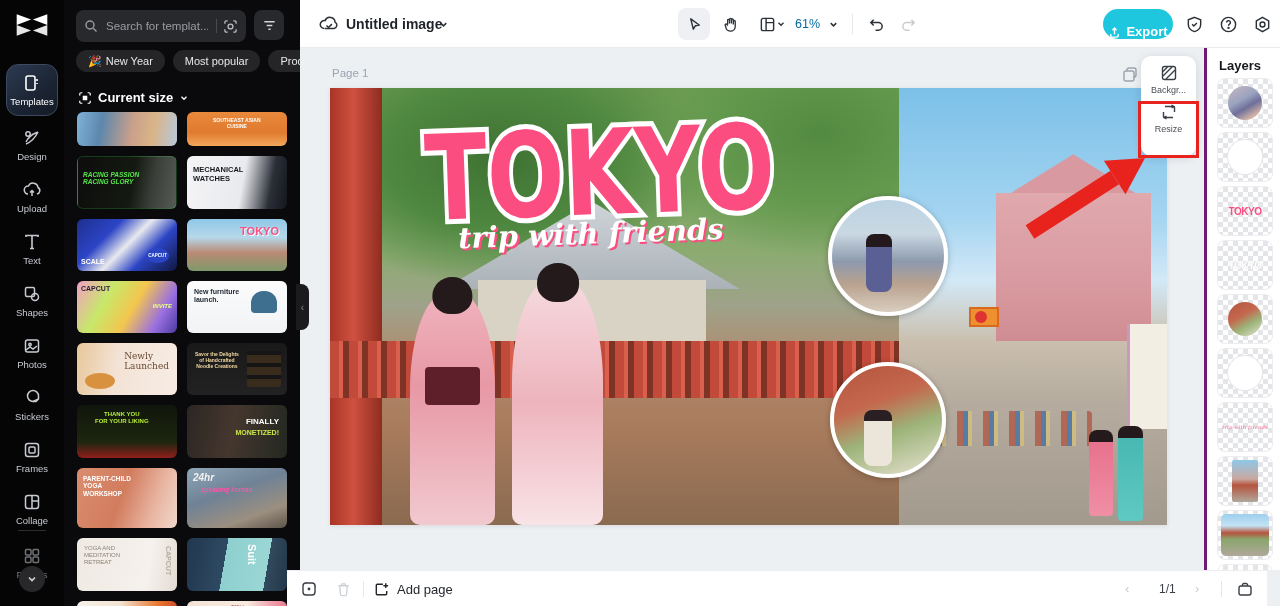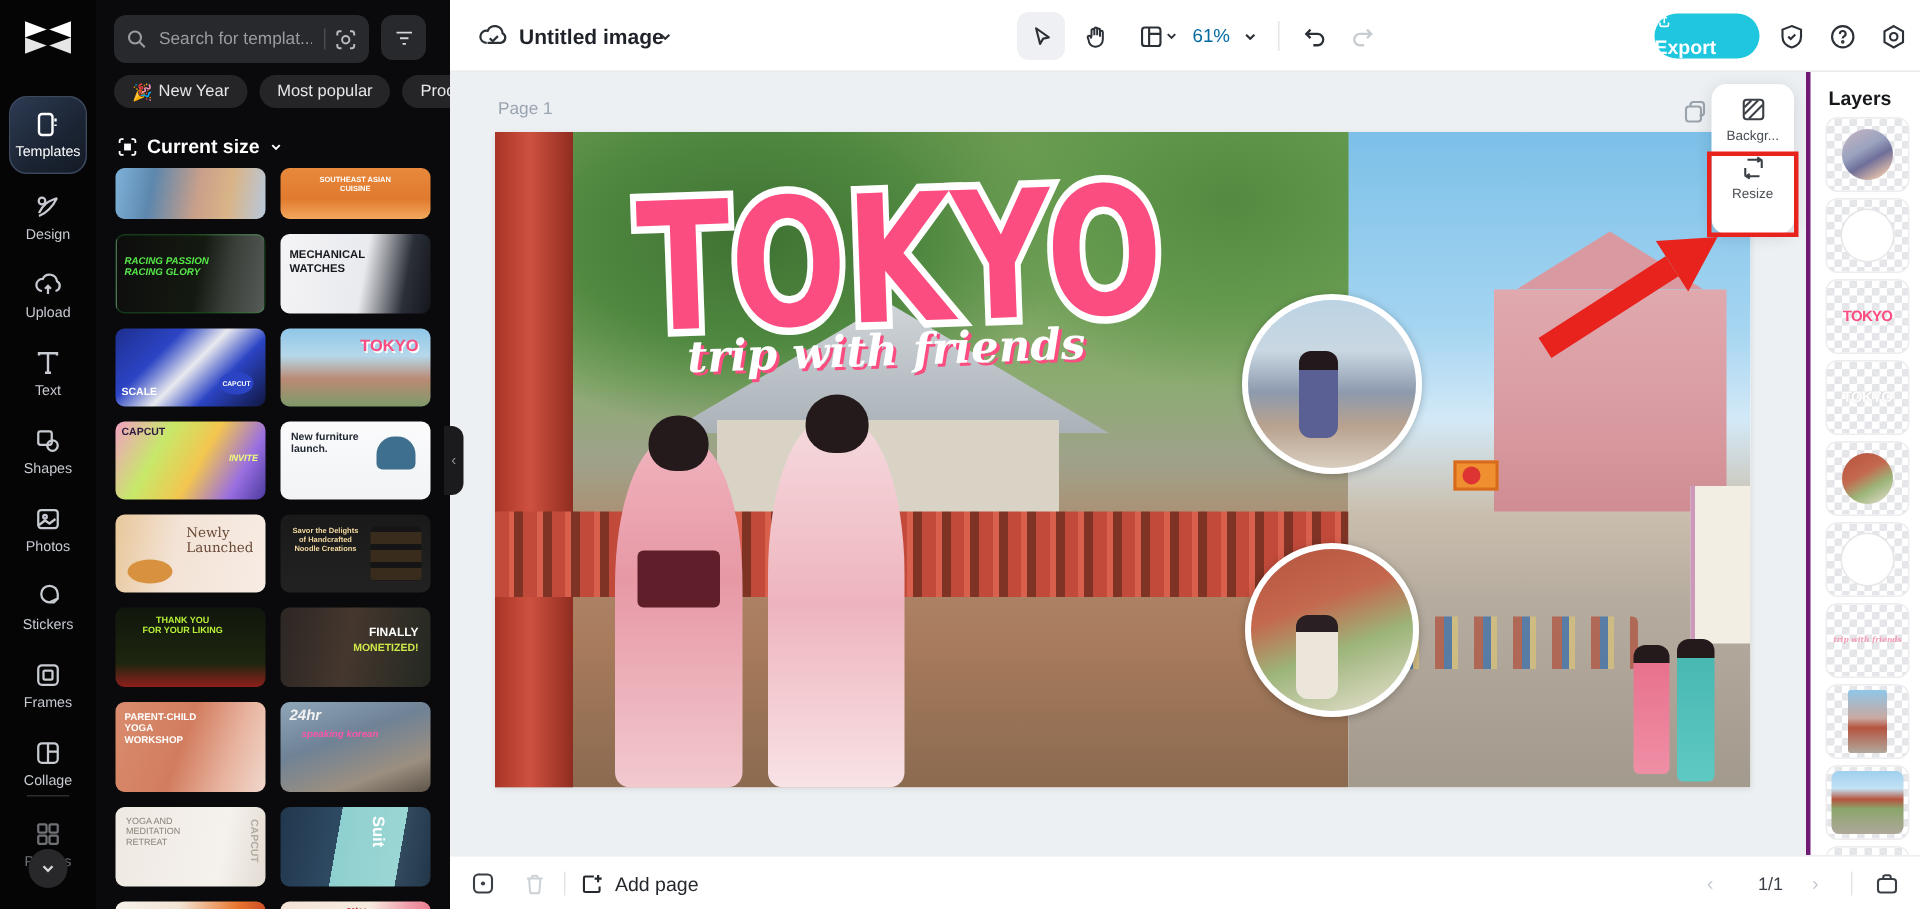--- a/index.html
+++ b/index.html
@@ -67,21 +67,21 @@
   
   #topbar{position:absolute;left:300px;top:0;width:980px;height:48px;background:#fff;border-bottom:1px solid #e9ebee;z-index:20;}
   #doc-cloud{position:absolute;left:18px;top:13px;}
   #doc-title{position:absolute;left:46px;top:16px;font-size:14px;font-weight:bold;color:#1f2329;}
   #doc-chevron{position:absolute;left:138px;top:19px;}
   .toolbtn{position:absolute;top:8px;width:32px;height:32px;border-radius:8px;display:flex;align-items:center;justify-content:center;}
   .toolbtn.active{background:#eef0f3;}
   #zoom-label{position:absolute;left:495px;top:17px;font-size:12.5px;color:#0369a1;}
   .tb-sep{position:absolute;top:14px;width:1px;height:20px;background:#e4e7ea;}
   #export-btn{position:absolute;left:803px;top:9px;width:70px;height:30px;border-radius:16px;background:#1ec7de;
-    color:#fff;font-size:13px;font-weight:bold;display:flex;align-items:flex-start;justify-content:center;gap:5px;flex-direction:column;}
+    color:#fff;font-size:13px;font-weight:bold;display:flex;align-items:flex-end;justify-content:center;gap:5px;}
 
   
   #stage{position:absolute;left:300px;top:48px;width:904px;height:522px;background:#edf0f3;z-index:10;}
   #page-label{position:absolute;left:32px;top:19px;font-size:11.5px;color:#9aa4b0;}
   #canvas{position:absolute;left:30px;top:40px;width:837px;height:437px;background:#fff;overflow:hidden;
     box-shadow:0 1px 4px rgba(20,30,40,.10);}
   #ph-left{position:absolute;left:0;top:0;width:68%;height:100%;
     background:linear-gradient(180deg,#6f9c53 0%,#79a55e 22%,#8cab72 38%,#9fa28a 50%,#b08a6d 62%,#a87b5c 78%,#8a6a50 100%);}
   .foliage-a{position:absolute;left:-40px;top:-60px;width:420px;height:260px;
     background:radial-gradient(closest-side,#3f7233 0%,#4f8840 55%,transparent 100%);}
@@ -153,21 +153,21 @@
   .c-white{background:#fff;box-shadow:0 0 0 1px #e6e6e9;}
   .lyr-text-pink{font-size:10px;font-weight:bold;color:#fb4d80;letter-spacing:-.5px;}
   .lyr-text-white{font-size:10px;font-weight:bold;color:#fff;text-shadow:0 0 1px #ccc;letter-spacing:-.5px;}
   .lyr-script{font-family:"DejaVu Serif",serif;font-style:italic;font-weight:bold;font-size:5px;color:#f59ab5;}
   .lyr-vphoto{width:26px;height:42px;border-radius:2px;
     background:linear-gradient(180deg,#8fc7e8 0%,#c9a8a0 45%,#b5543f 60%,#b0a89c 100%);}
   .lyr-full{position:absolute;inset:3px;border-radius:5px;
     background:linear-gradient(180deg,#9fd0ee 0%,#c3e2f4 28%,#b5543f 45%,#8aa56b 60%,#b0a89c 100%);}
 
   
-  #bottombar{position:absolute;left:300px;top:570px;width:980px;height:36px;background:#fff;border-top:1px solid #eceef0;z-index:45;}
+  #bottombar{position:absolute;left:287px;top:570px;width:980px;height:36px;background:#fff;border-top:1px solid #eceef0;z-index:45;}
   .bb-icon{position:absolute;top:8px;width:20px;height:20px;display:flex;align-items:center;justify-content:center;}
   .bb-sep{position:absolute;top:10px;width:1px;height:16px;background:#e4e7ea;}
   #add-page{position:absolute;left:86px;top:6px;height:24px;display:flex;align-items:center;gap:7px;
     font-size:13px;color:#24282d;}
   #page-ind{position:absolute;left:872px;top:11px;font-size:12px;color:#3a3f45;}
   .pag-chev{position:absolute;top:10px;font-size:13px;color:#c6cbd1;}
 </style>
 </head>
 <body>
 

